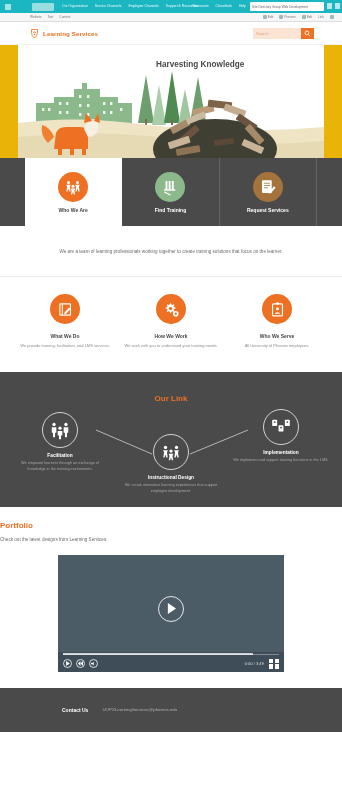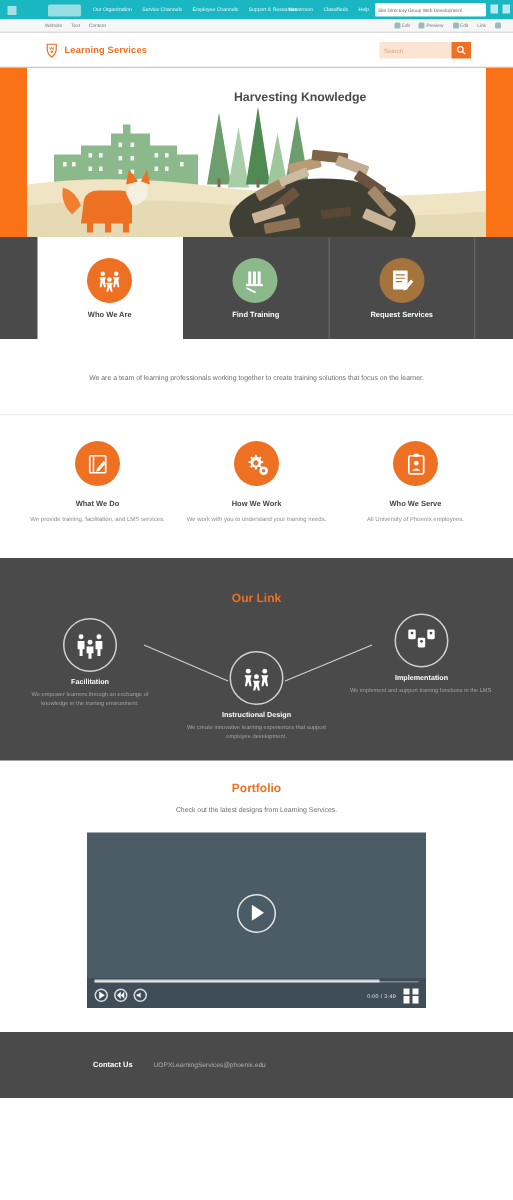--- a/index.html
+++ b/index.html
@@ -103,21 +103,21 @@
     width: 13px; height: 11px;
     background: #ee7023;
     border: none;
     display: flex; align-items: center; justify-content: center;
     cursor: pointer;
   }
 
   
   .hero {
     height: 113px;
-    background: #f97316;
+    background: #eab308;
     position: relative;
     overflow: hidden;
   }
   .hero-inner {
     position: absolute;
     left: 18px; right: 18px; top: 0; bottom: 0;
     overflow: hidden;
   }
   .hero-title {
     position: absolute;
@@ -202,21 +202,21 @@
     width: 36px; height: 36px;
     border-radius: 50%;
     border: 1px solid rgba(255,255,255,.75);
     display: flex; align-items: center; justify-content: center;
     margin: 0 auto;
   }
   .team-name { font-size: 4.8px; font-weight: bold; color: #fff; margin-top: 5px; }
   .team-desc { font-size: 3.8px; line-height: 1.55; color: #a5a5a5; margin-top: 3px; }
 
   
-  .portfolio { background: #fff; padding: 14px 0 0; text-align: center; }
+  .portfolio { background: #fff; padding: 14px 0 0; text-align: left; }
   .portfolio-title { color: #ee7023; font-size: 8px; font-weight: bold; }
   .portfolio-sub { font-size: 4.6px; color: #6d6d6d; margin-top: 7px; }
 
   .video {
     margin: 13px auto 0;
     width: 226px; height: 117px;
     background: #4c5c66;
     position: relative;
     overflow: hidden;
   }

